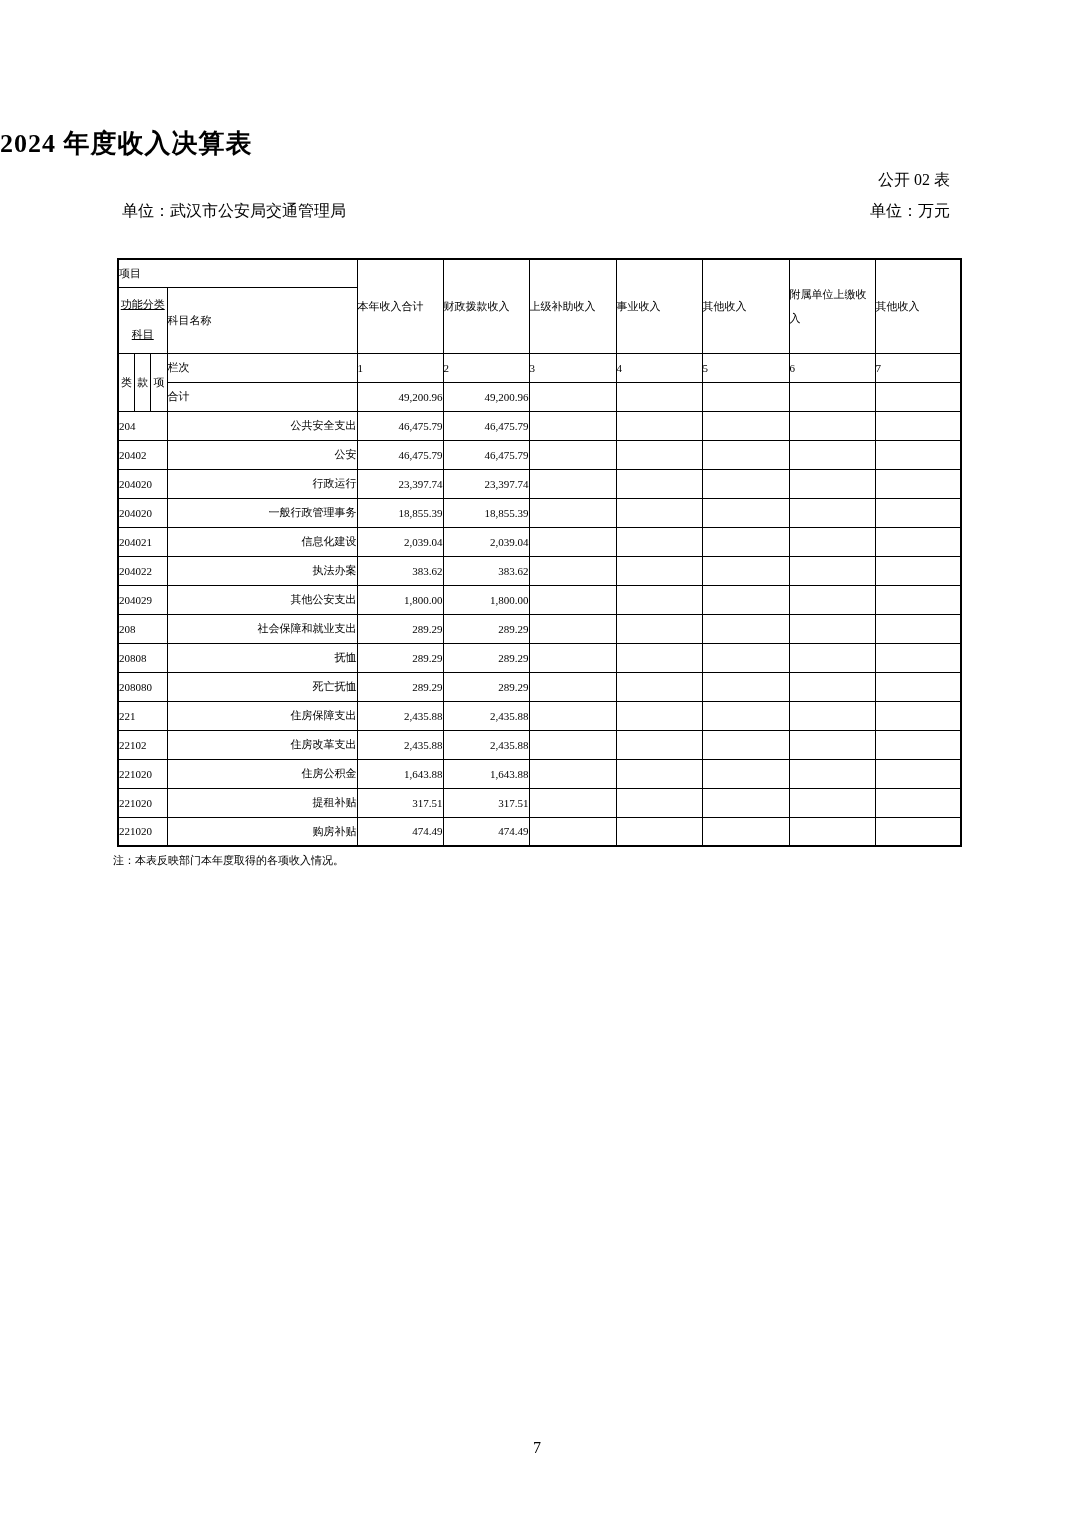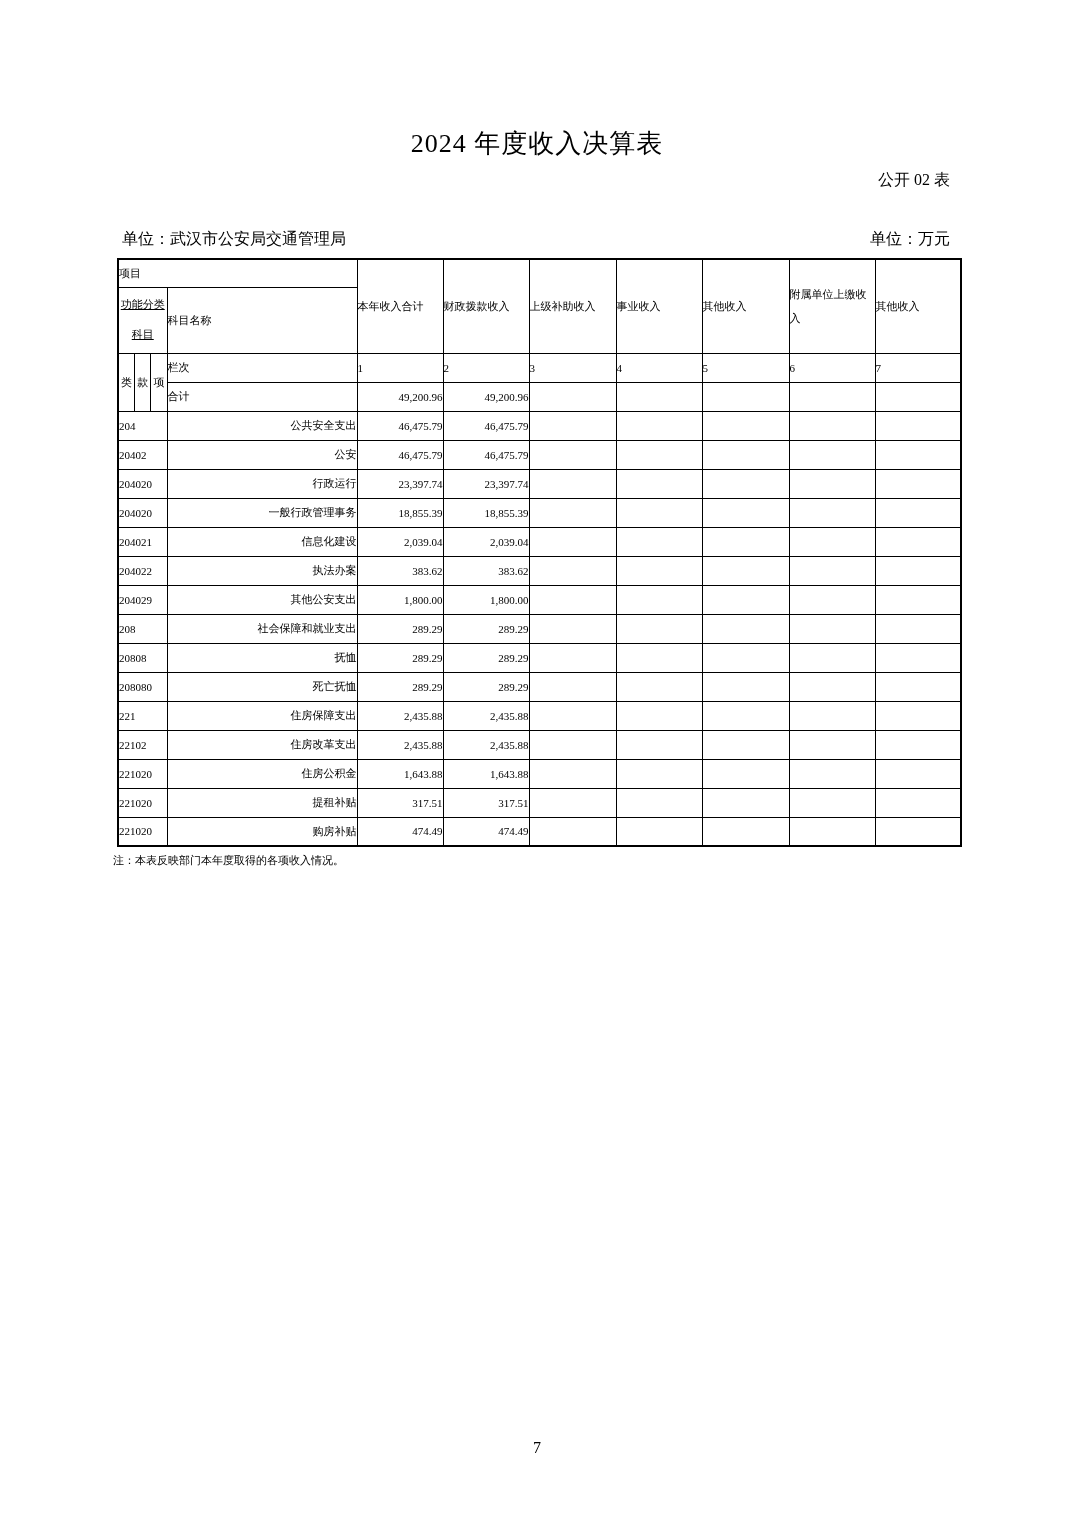--- a/index.html
+++ b/index.html
@@ -9,38 +9,36 @@
     height: 1520px;
     background: #ffffff;
     color: #000;
     font-family: "Liberation Serif", "DejaVu Serif", serif;
     overflow: hidden;
   }
   .title {
     position: absolute;
     top: 126px; left: 0;
     width: 100%;
-    text-align: center;
     font-size: 26px;
-    font-weight: normal;
+    font-weight: bold;
     letter-spacing: 1px;
   }
   .doc-label {
     position: absolute;
     top: 170px; right: 124px;
     font-size: 16px;
     margin-left: 36px;
   }
   .meta-row {
     position: absolute;
     top: 201px; left: 122px; right: 124px;
     display: flex;
     justify-content: space-between;
     font-size: 16px;
-    margin-top: 28px;
   }
   table.budget {
     position: absolute;
     top: 258px; left: 117px;
     width: 843px;
     border-collapse: collapse;
     table-layout: fixed;
     border: 2px solid #000;
   }
   table.budget th, table.budget td {

